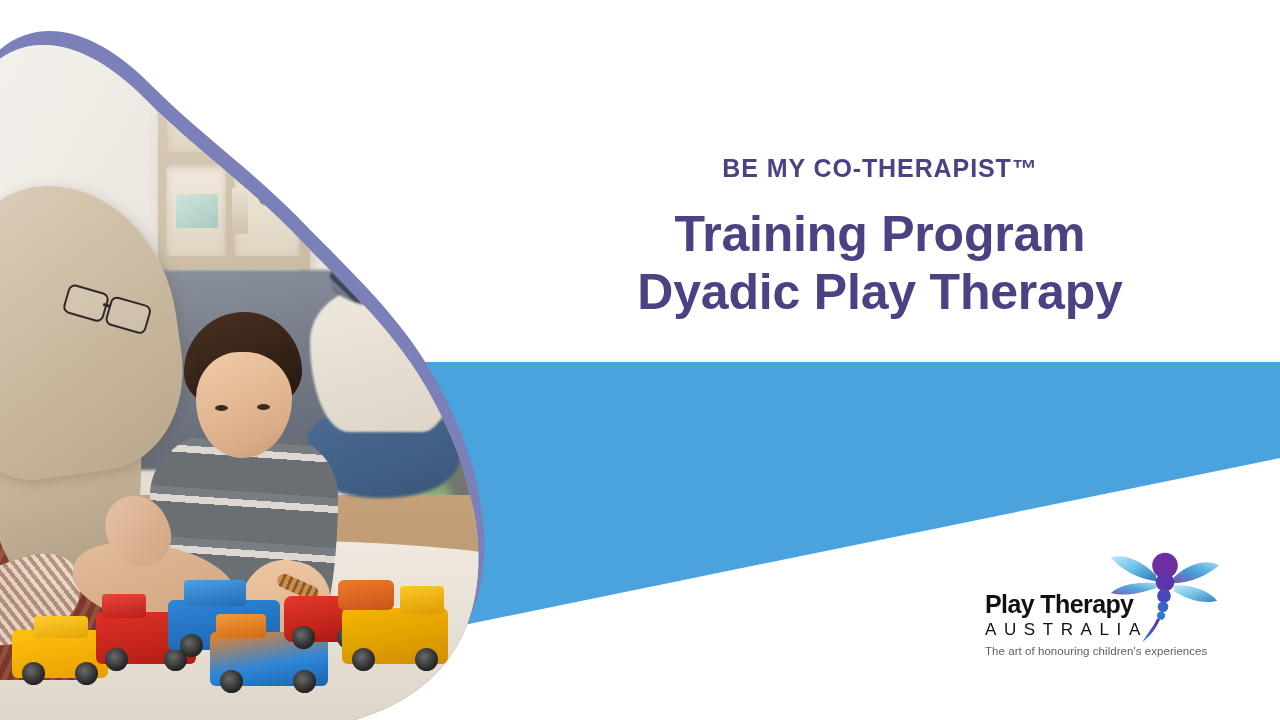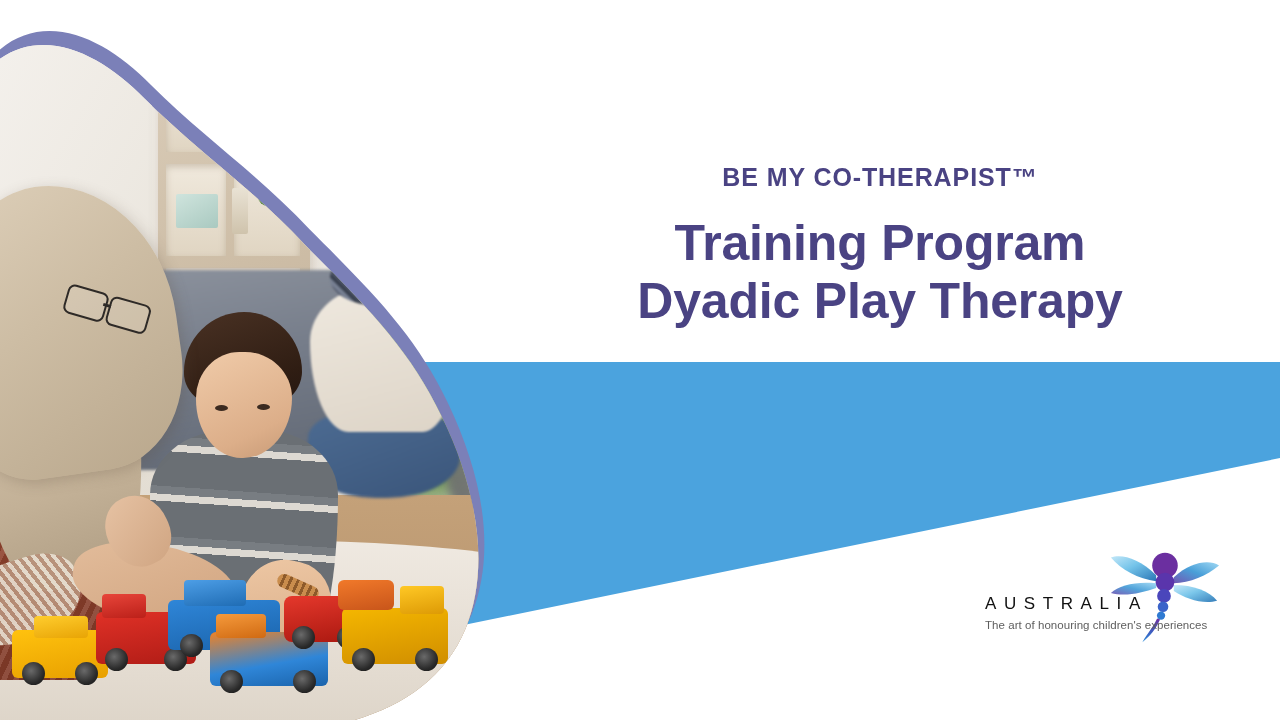--- a/index.html
+++ b/index.html
@@ -274,21 +274,21 @@
   .toy .wheel {
     position: absolute; bottom: -7px; width: 23px; height: 23px;
     border-radius: 50%;
     background: radial-gradient(circle at 40% 38%, #6a6a6a 0%, #2a2a2a 62%, #111 100%);
   }
 
   
   .text-block {
     position: absolute;
     left: 560px;
-    top: 164px;
+    top: 155px;
     width: 640px;
     z-index: 4;
     text-align: center;
   }
   .eyebrow {
     color: #4a4383;
     font-size: 25px;
     font-weight: bold;
     letter-spacing: 0.9px;
     margin: 0 0 22px 0;
@@ -511,18 +511,19 @@
 
       <circle cx="61" cy="34" r="13" fill="#6b2fa0"></circle>
       <circle cx="61" cy="51" r="9.5" fill="#5a35ac"></circle>
       <circle cx="60" cy="65" r="7" fill="#4a46bb"></circle>
       <circle cx="59" cy="76" r="5.4" fill="#3a63c9"></circle>
       <circle cx="57" cy="85" r="4.2" fill="#2f7ad2"></circle>
       <path d="M56,89 C52,98 46,106 38,112 C44,102 50,95 53,88 Z" fill="url(#bodyGrad)"></path>
     </svg>
 
     <div class="logo-text">
+      <div class="logo-l2">Play Therapy</div>
       <div class="logo-l3">AUSTRALIA</div>
       <div class="logo-tag">The art of honouring children's experiences</div>
     </div>
   </div>
 
 </div>
 
 </body></html>

